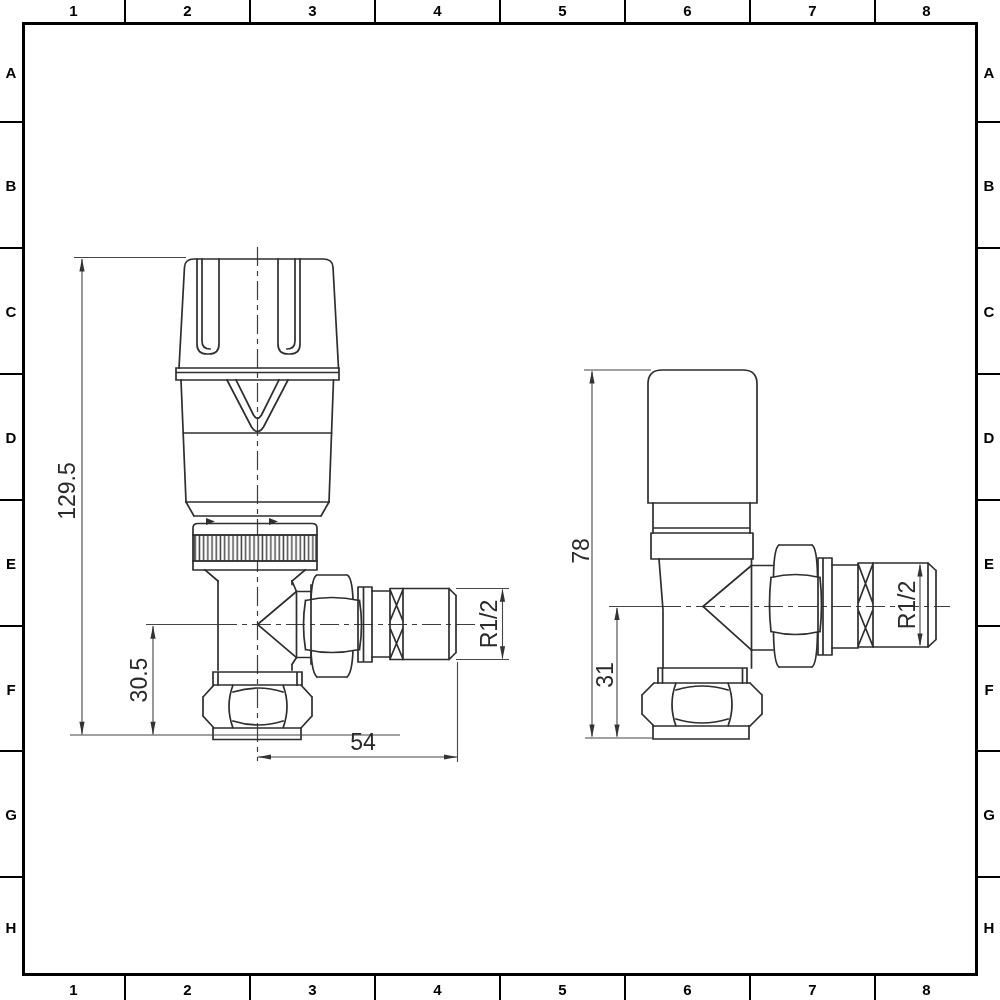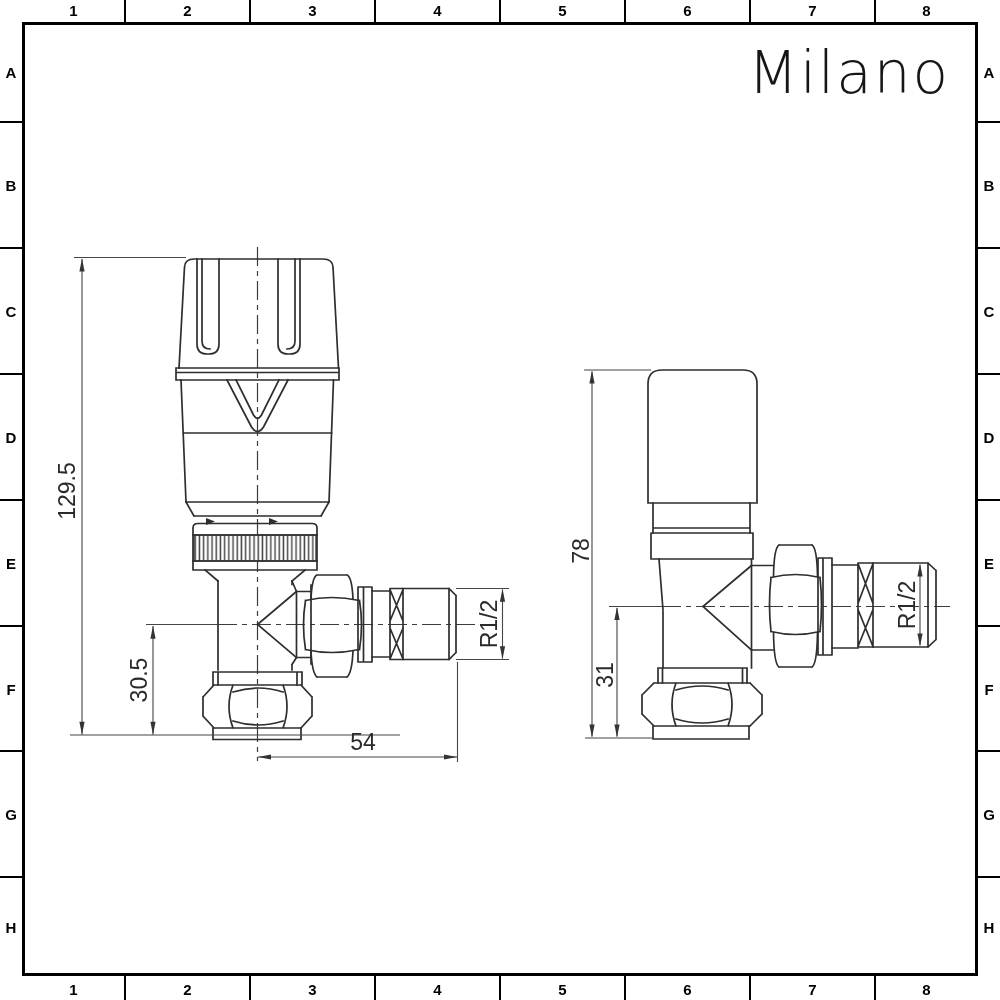--- a/index.html
+++ b/index.html
@@ -84,21 +84,20 @@
       <div class="tick" style="left: 748.75px; top: 0px; width: 2.5px; height: 22px;"></div>
       <div class="tick" style="left: 748.75px; top: 976px; width: 2.5px; height: 24px;"></div>
       <div class="tick" style="left: 0px; top: 749.75px; width: 22px; height: 2.5px;"></div>
       <div class="tick" style="left: 978px; top: 749.75px; width: 22px; height: 2.5px;"></div>
       <div class="tick" style="left: 873.75px; top: 0px; width: 2.5px; height: 22px;"></div>
       <div class="tick" style="left: 873.75px; top: 976px; width: 2.5px; height: 24px;"></div>
       <div class="tick" style="left: 0px; top: 875.75px; width: 22px; height: 2.5px;"></div>
       <div class="tick" style="left: 978px; top: 875.75px; width: 22px; height: 2.5px;"></div>
     </div>
 
-  <div id="logo">Milano</div>
 
   <svg id="drawing" width="1000" height="1000" viewBox="0 0 1000 1000">
     <defs>
       <pattern id="knurlpat" width="4.2" height="10" patternUnits="userSpaceOnUse">
         <rect width="4.2" height="10" fill="#ffffff"></rect>
         <rect x="1.3" width="1.5" height="10" fill="#4a4a4a"></rect>
       </pattern>
     </defs>
 
     <g>

